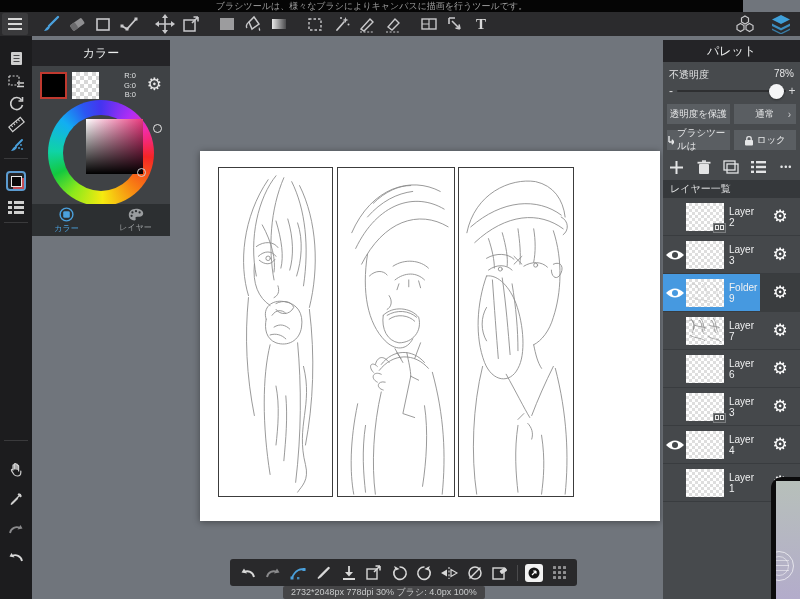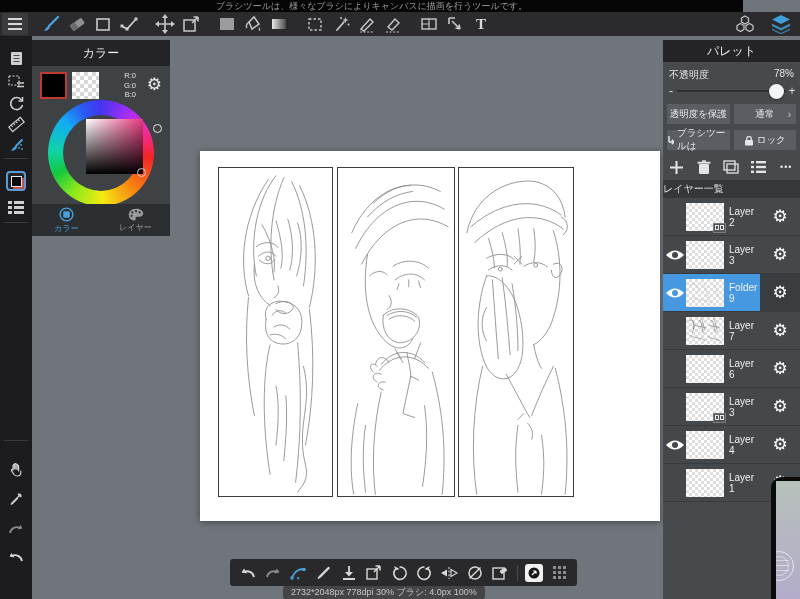--- a/index.html
+++ b/index.html
@@ -82,21 +82,21 @@
     box-shadow:0 1px 2px rgba(0,0,0,0.4); }
   .btn-row { position:absolute; left:4px; width:129px; display:flex; gap:4px; }
   .lp-btn { flex:1; height:20px; background:#5a5e62; border-radius:0; color:#e6e7e8; font-size:9.5px;
     display:flex; align-items:center; justify-content:center; gap:3px; position:relative; }
   .lp-btn .chev { position:absolute; right:5px; color:#c9cacc; font-size:10px; }
   .icon-row { position:absolute; left:0; top:116px; width:137px; height:22px; display:flex; align-items:center;
     justify-content:space-around; }
   .icon-row .ir { width:22px; height:22px; display:flex; align-items:center; justify-content:center; color:#e3e4e5; }
   .more-dots { font-size:9px; letter-spacing:1px; color:#e3e4e5; }
   .list-hd { position:absolute; left:0; top:140px; width:137px; height:18px; background:#35383b; color:#dddedf;
-    font-size:10px; display:flex; align-items:center; }
+    font-size:10px; display:flex; align-items:center; padding-left:7px; }
   .lrows { position:absolute; left:0; top:158px; width:137px; }
   .lrow { position:relative; width:137px; height:38px; background:#45484b; border-bottom:1px solid #393c3f;
     display:flex; align-items:center; }
   .lrow.selected { background:#4699e0; }
   .eyecol { width:23px; height:38px; display:flex; align-items:center; justify-content:center; }
   .thumb { position:relative; width:38px; height:28px; background:#fff; flex:none;
     background-image:linear-gradient(45deg,#dedede 25%,transparent 25%,transparent 75%,#dedede 75%),
                      linear-gradient(45deg,#dedede 25%,transparent 25%,transparent 75%,#dedede 75%);
     background-size:6px 6px; background-position:0 0,3px 3px; }
   .thumb svg { position:absolute; inset:0; width:100%; height:100%; }

